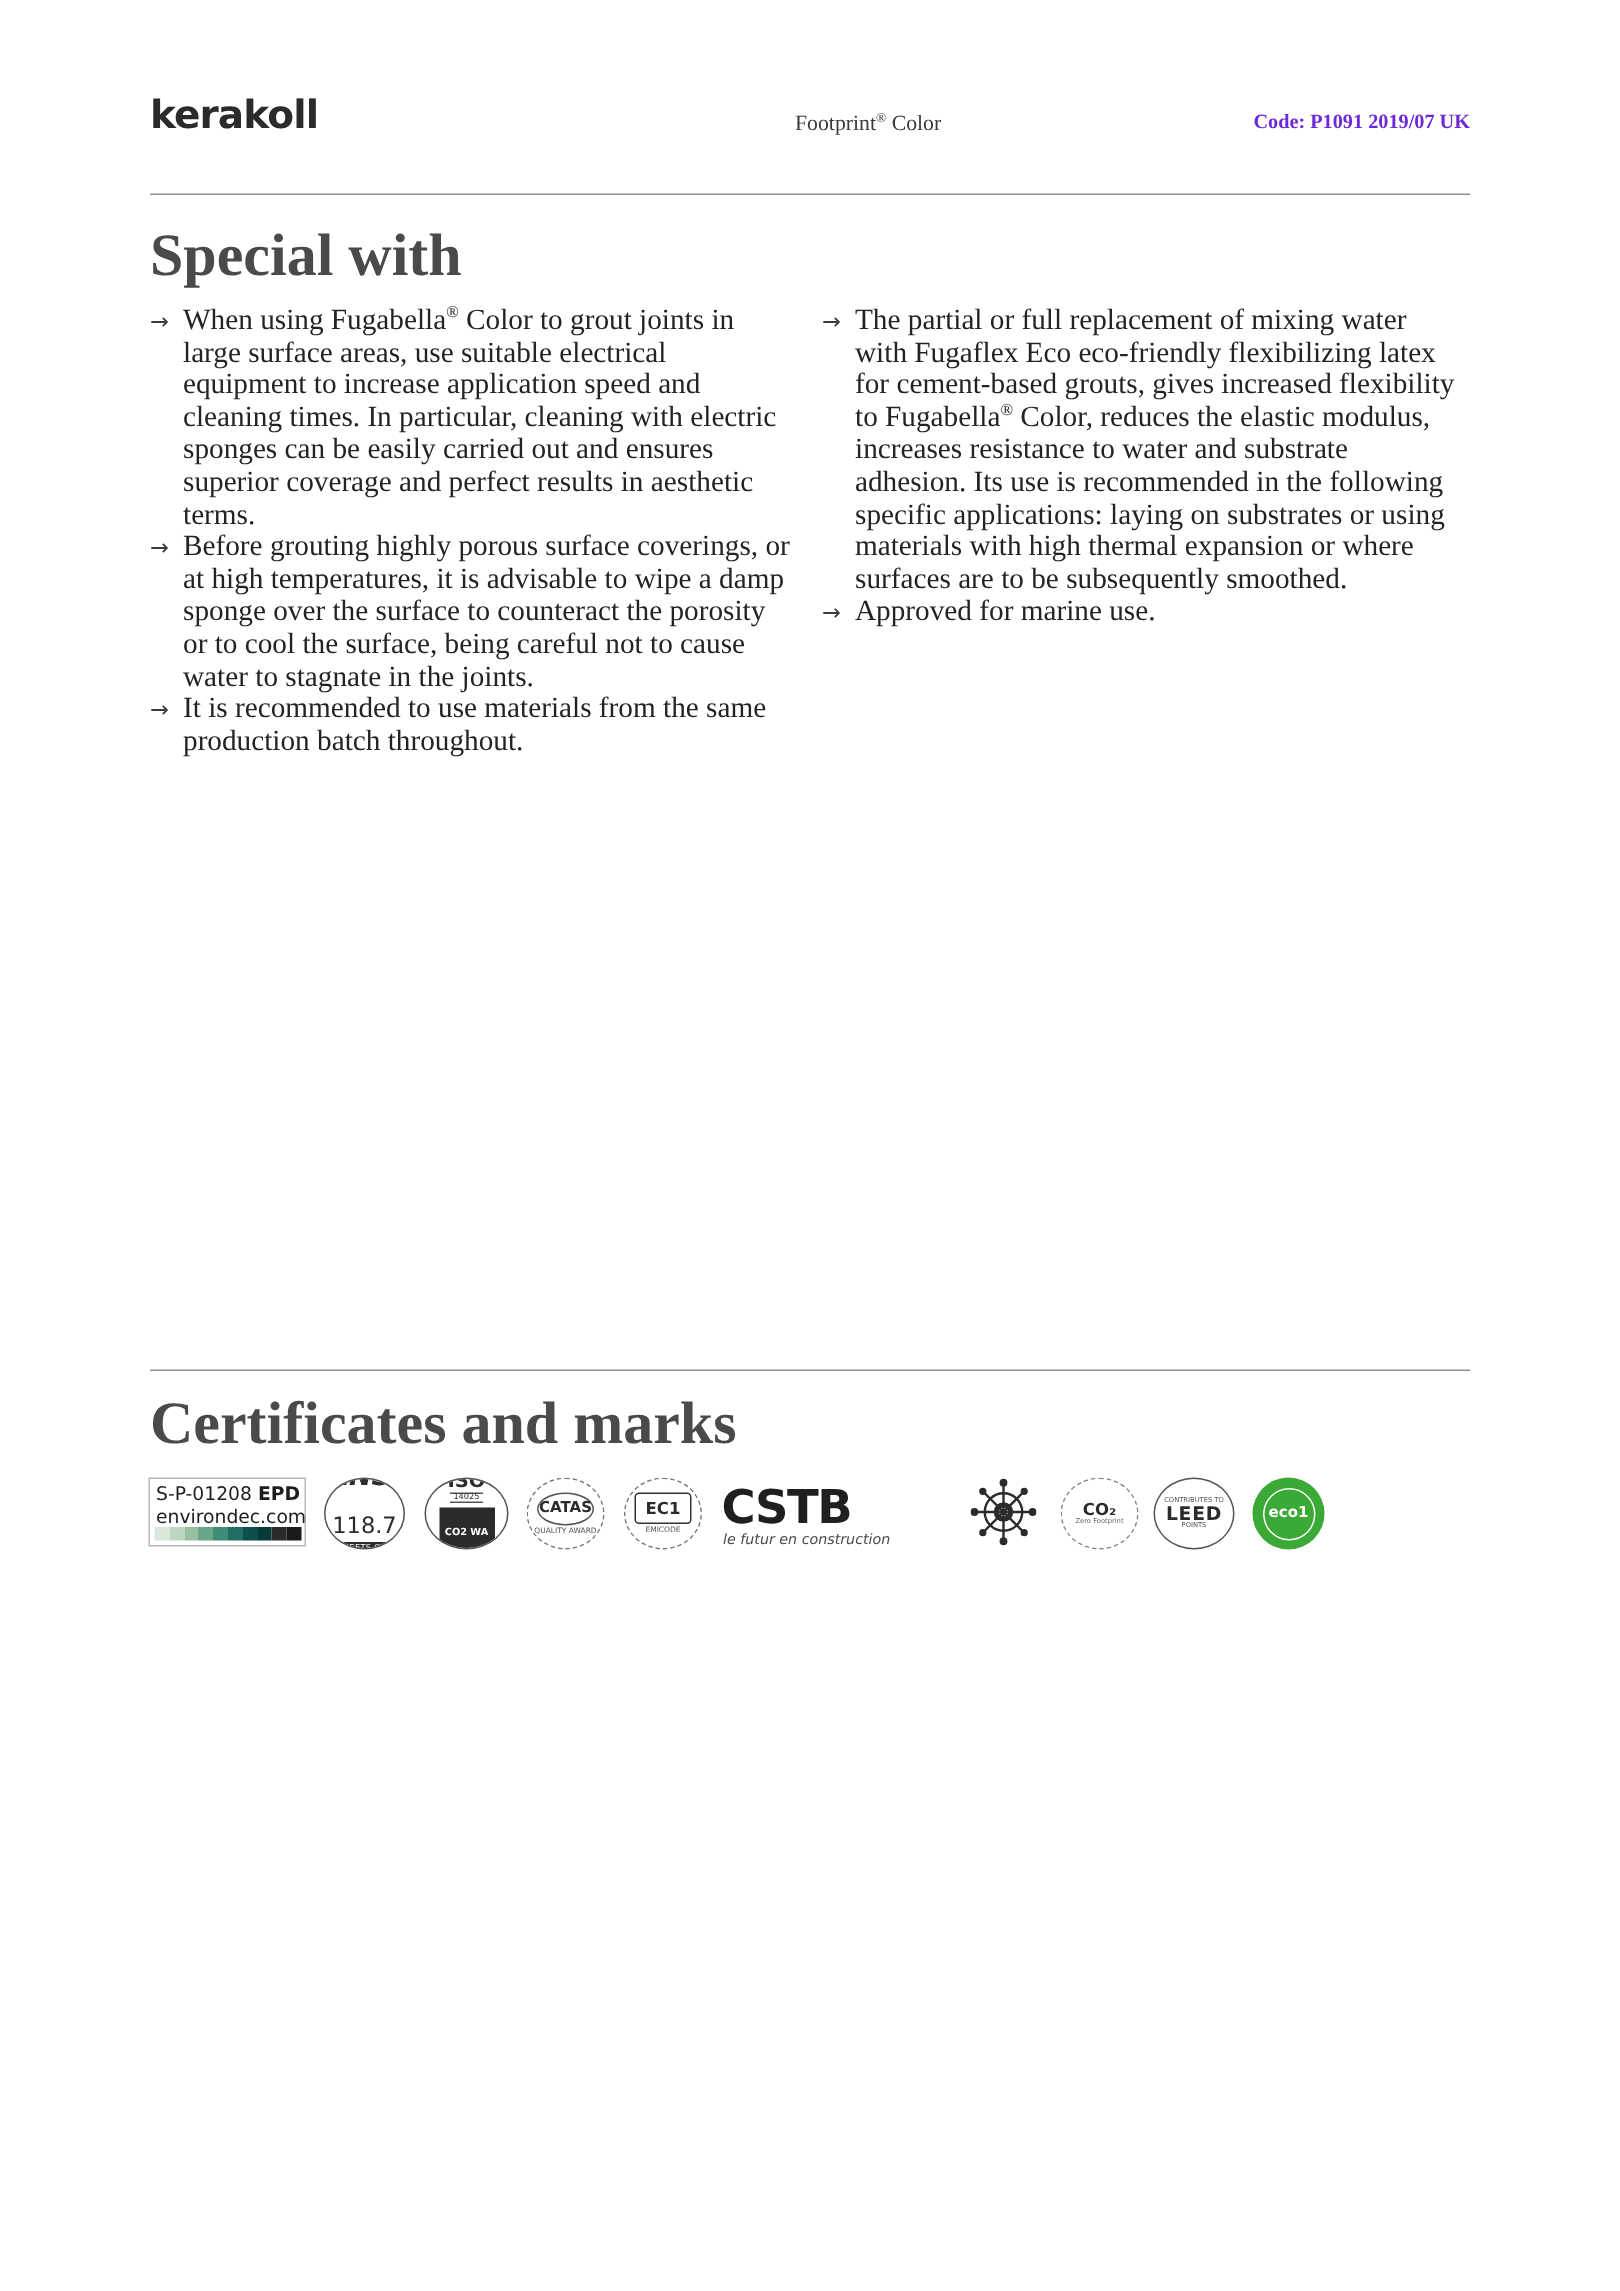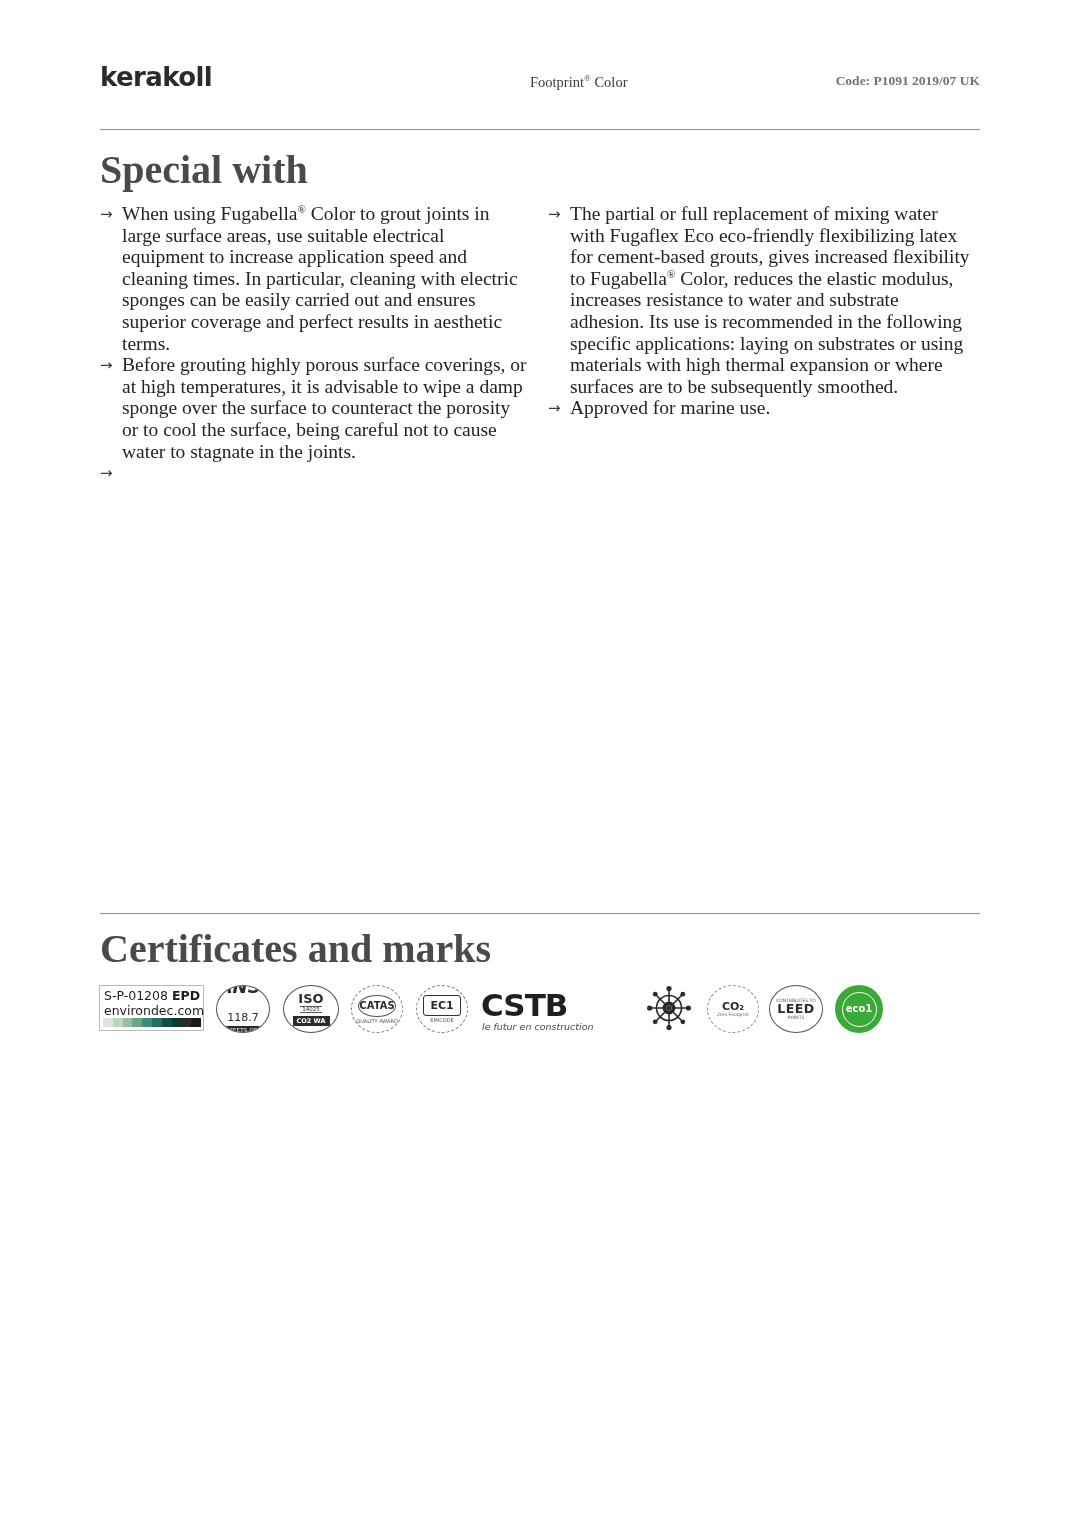--- a/index.html
+++ b/index.html
@@ -50,21 +50,21 @@
   .doc-title sup {
     font-size: 9px;
     vertical-align: super;
   }
   .doc-code {
     position: absolute;
     right: 0;
     top: 17px;
     font-size: 13.5px;
     font-weight: bold;
-    color: #737373;
+    color: #6d28d9;
     white-space: nowrap;
   }
   .rule {
     position: absolute;
     left: 100px;
     width: 880px;
     height: 1px;
     background: #8d8d8d;
   }
   #rule-top { top: 129px; }
@@ -197,21 +197,21 @@
   .oval .t2 { line-height: 1; }
   .oval .t3 { line-height: 1; }
 
   
   .badge-ansi {
     left: 117px;
     width: 54px;
     height: 48px;
   }
   .badge-ansi .t1 { font-size: 18px; font-style: italic; }
-  .badge-ansi .t2 { font-size: 11px; margin-top: 16px; }
+  .badge-ansi .t2 { font-size: 15px; margin-top: 16px; }
   .badge-ansi .tbar {
     margin-top: 3px;
     background: #2b2b2b;
     color: #fff;
     font-size: 5.5px;
     padding: 1px 3px;
     letter-spacing: 0.2px;
     line-height: 1.15;
   }
 
@@ -221,21 +221,21 @@
     width: 56px;
     height: 48px;
   }
   .badge-iso .t1 { font-size: 13px; }
   .badge-iso .t2 { font-size: 5.5px; border-top:1px solid #555; border-bottom:1px solid #555; padding:0 2px; margin-top:1px;}
   .badge-iso .tbar {
     margin-top: 3px;
     background: #2b2b2b;
     color: #fff;
     font-size: 6.5px;
-    padding: 1px 4px;
+    padding: 12px 4px;
     font-weight: bold;
   }
 
   
   .badge-catas {
     left: 252px;
     width: 52px;
     height: 48px;
     border-style: dashed;
     border-width: 1.2px;
@@ -358,20 +358,21 @@
         <li>
           <span class="arrow">→</span>
           <span class="note-text"><span>When using Fugabella</span><sup>®</sup><span> Color to grout joints in large surface areas, use suitable electrical equipment to increase application speed and cleaning times. In particular, cleaning with electric sponges can be easily carried out and ensures superior coverage and perfect results in aesthetic terms.</span></span>
         </li>
         <li>
           <span class="arrow">→</span>
           <span class="note-text"><span>Before grouting highly porous surface coverings, or at high temperatures, it is advisable to wipe a damp sponge over the surface to counteract the porosity or to cool the surface, being careful not to cause water to stagnate in the joints.</span></span>
         </li>
         <li>
           <span class="arrow">→</span>
+          <span class="note-text"><span>It is recommended to use materials from the same production batch throughout.</span></span>
         </li>
       </ul>
     </div>
 
     <div class="col" id="col-right">
       <ul class="note-list">
         <li>
           <span class="arrow">→</span>
           <span class="note-text"><span>The partial or full replacement of mixing water with Fugaflex Eco eco-friendly flexibilizing latex for cement-based grouts, gives increased flexibility to Fugabella</span><sup>®</sup><span> Color, reduces the elastic modulus, increases resistance to water and substrate adhesion. Its use is recommended in the following specific applications: laying on substrates or using materials with high thermal expansion or where surfaces are to be subsequently smoothed.</span></span>
         </li>

